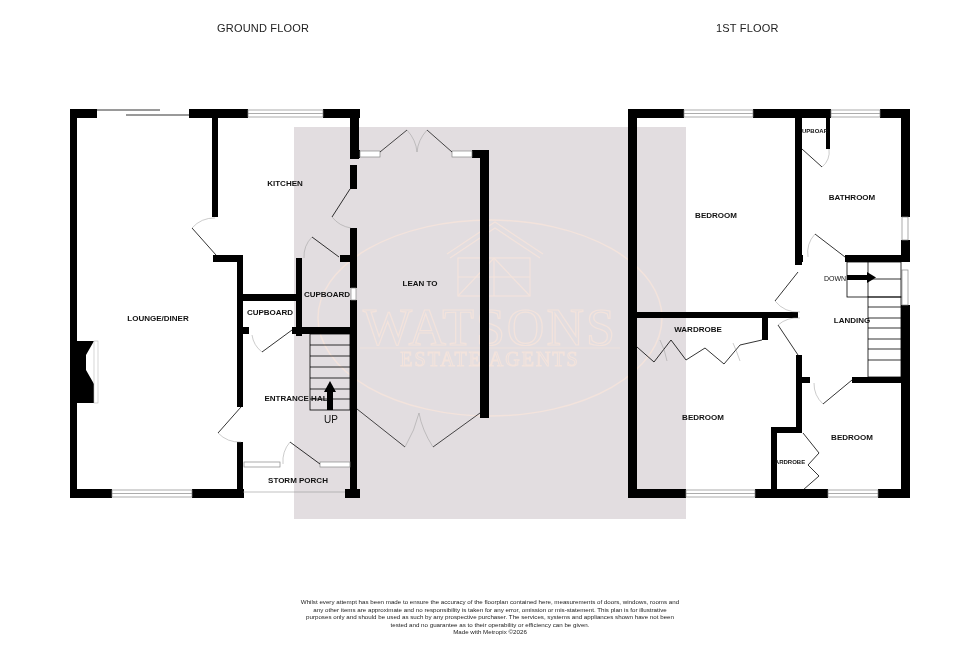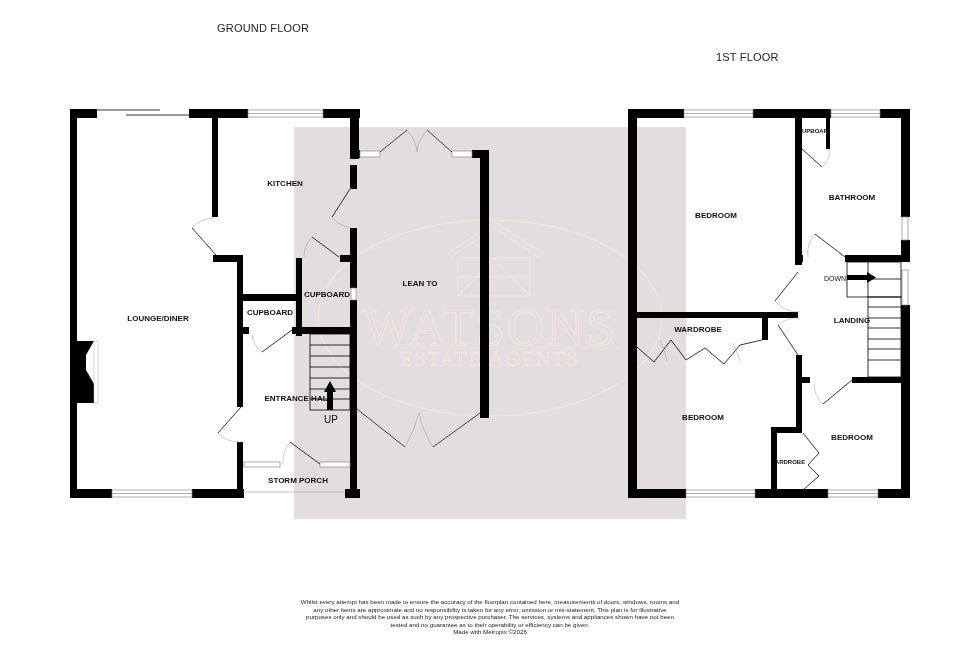--- a/index.html
+++ b/index.html
@@ -11,21 +11,21 @@
   .up-label { font-family:"Liberation Sans", sans-serif; font-size:10px; fill:#111; }
   .down-label { font-family:"Liberation Sans", sans-serif; font-size:7px; fill:#111; }
   .wm-text { font-family:"Liberation Serif", serif; fill:none; stroke:#f3e3dc; stroke-width:1.2; }
   .wm-sub { font-family:"Liberation Serif", serif; fill:none; stroke:#f3e3dc; stroke-width:1; }
   .disclaimer { position:absolute; left:300px; top:598px; width:380px; text-align:center; font-size:6.2px; line-height:7.6px; color:#222; }
 </style>
 </head>
 <body>
 
 <div class="floor-title" style="left:217px;">GROUND FLOOR</div>
-<div class="floor-title" style="left:716px;margin-top:29px;">1ST FLOOR</div>
+<div class="floor-title" style="left:716px;">1ST FLOOR</div>
 
 <svg id="plan" width="980" height="646" viewBox="0 0 980 646">
 
   <rect x="294" y="127" width="392" height="392" fill="#e2dde0"></rect>
 
   <g>
     <ellipse cx="490" cy="318" rx="172" ry="98" fill="none" stroke="#f3e3dc" stroke-width="1.5"></ellipse>
     <g fill="none" stroke="#f3e3dc" stroke-width="1.2">
       <polyline points="450,258 495,228 540,258"></polyline>
       <polyline points="447,254 495,222 543,254"></polyline>

